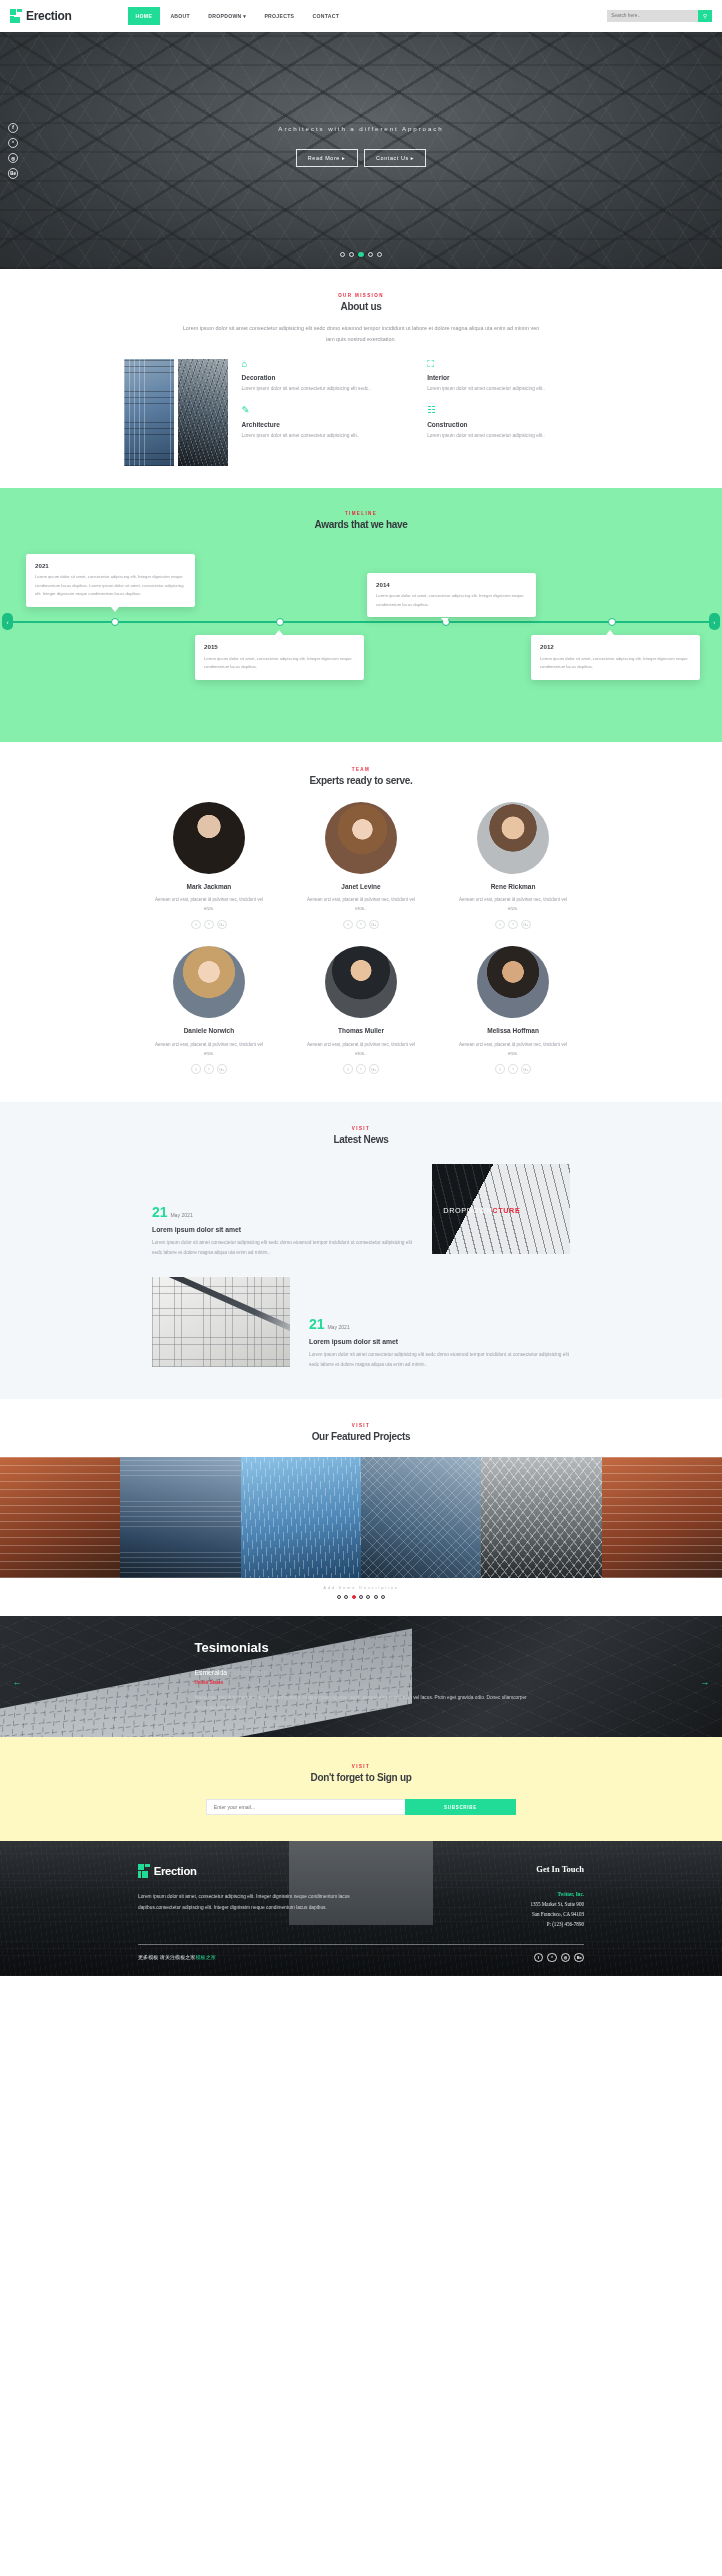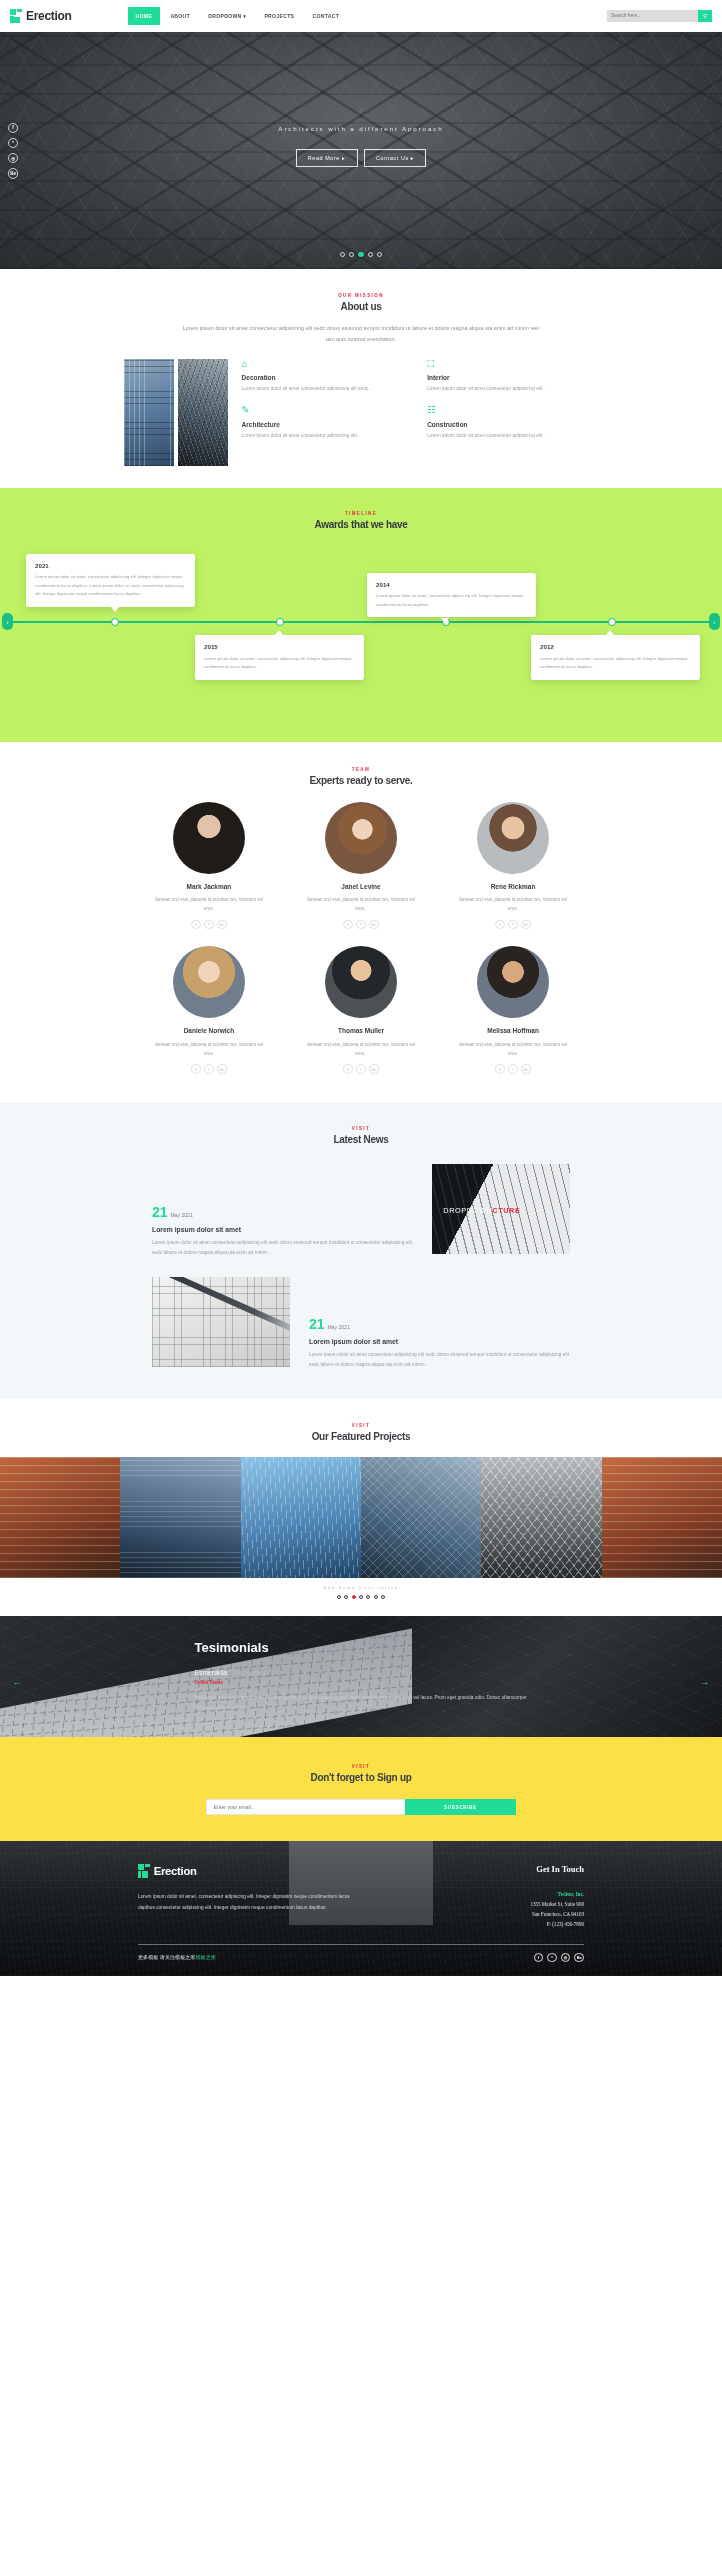--- a/index.html
+++ b/index.html
@@ -132,21 +132,21 @@
   }
   .feat-grid {
     flex:1; display:grid; grid-template-columns:1fr 1fr; gap:12.4px 14.7px;
     padding-left:5.6px;
   }
   .feat-icon { font-size:9.6px; color:#21dc96; line-height:1; height:11.3px; }
   .feat-title { font-size:6.5px; font-weight:bold; color:#3a3d42; margin-top:4px; }
   .feat-text { font-size:4.8px; color:#9a9da3; line-height:1.9; margin-top:2.8px; }
   
   .timeline-sec {
-    background:#bef264; padding:22.6px 0 40px; position:relative; overflow:hidden;
+    background:#86efac; padding:22.6px 0 40px; position:relative; overflow:hidden;
   }
   .timeline-sec .kicker { color:#e8283c; }
   .timeline-sec .sec-title { color:#35383d; }
   .tl-wrap { position:relative; margin-top:20.3px; height:152px; }
   .tl-line {
     position:absolute; left:12.4px; right:12.4px; top:71px; height:1.7px;
     background:#1bbf81;
   }
   .tl-arrow {
     position:absolute; top:63px; width:10.7px; height:17px; border-radius:5.1px;
@@ -286,21 +286,21 @@
     font-size:4.8px; color:#c8ccd0; line-height:2.2; margin-top:8px;
     width:333px;
   }
   .testi-arrow {
     position:absolute; top:50%; color:#21dc96; font-size:9px; z-index:6;
     cursor:pointer;
   }
   .testi-arrow.l { left:12.4px; }
   .testi-arrow.r { right:12.4px; }
   
-  .signup { background:#fde047; padding:27px 0 26px; }
+  .signup { background:#fef9c3; padding:27px 0 26px; }
   .signup-form {
     width:310px; margin:16px auto 0; display:flex; height:16.4px;
   }
   .signup-form input {
     flex:1; border:0.6px solid #e4e6e8; border-right:none; padding:0 6.8px;
     font-size:5.1px; color:#a4a7ab; font-family:"Liberation Sans", sans-serif;
   }
   .signup-form button {
     width:111px; background:#21dc96; border:none; color:#fff; font-size:4.5px;
     letter-spacing:0.7px; font-weight:bold; cursor:pointer;

